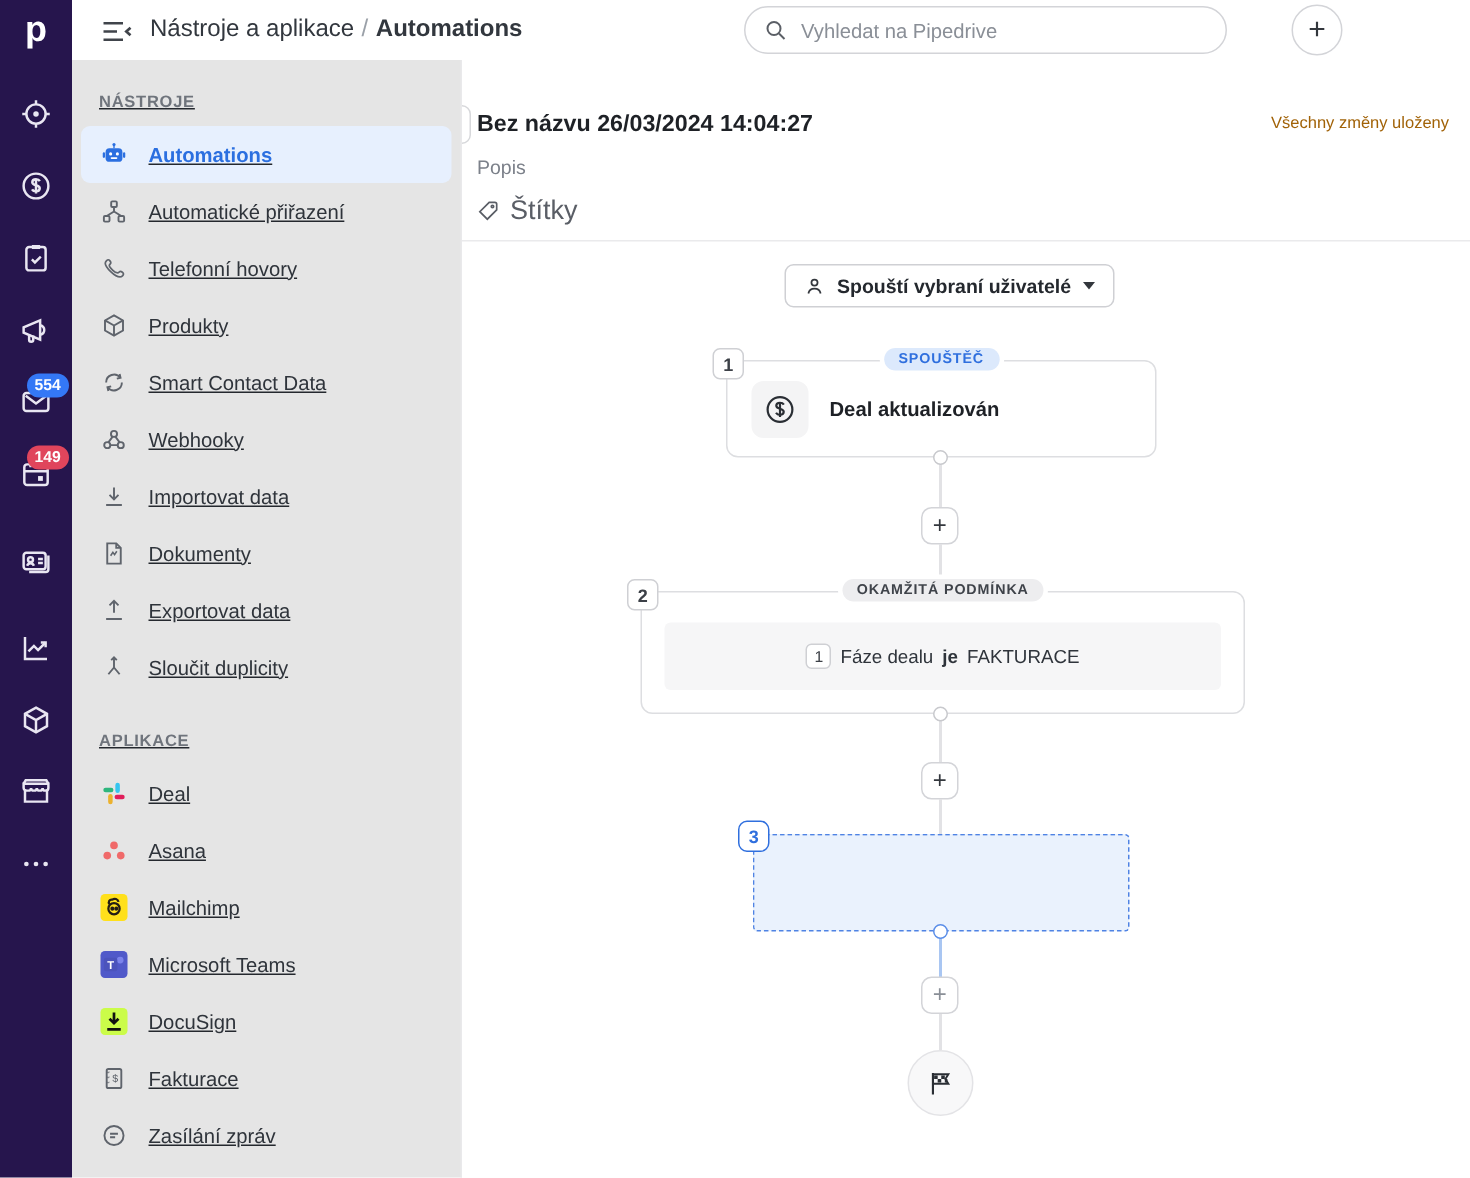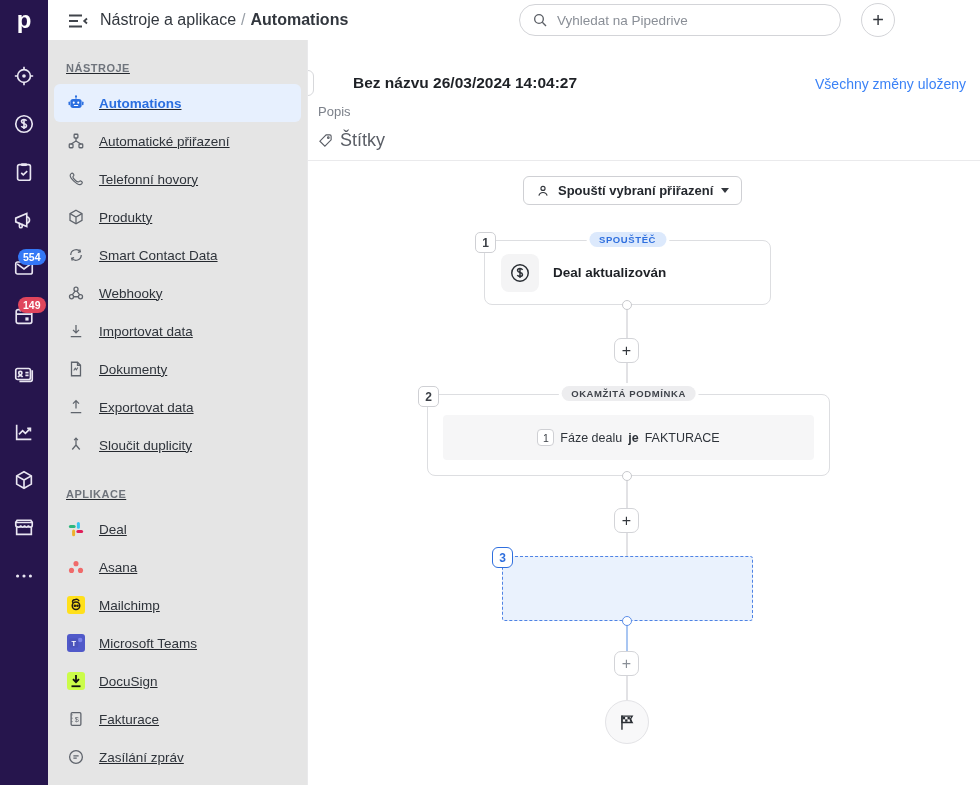--- a/index.html
+++ b/index.html
@@ -21,21 +21,21 @@
     padding:0 5px; }
   .rail-badge.blue { background:#3478f6; }
   .rail-badge.red  { background:#e0455c; }
 
   
   .topbar { position:absolute; left:48px; top:0; width:932px; height:40px; background:#fff; z-index:4; }
   .collapse-btn { position:absolute; left:18px; top:9px; width:24px; height:24px; color:#40444b; cursor:pointer; }
   .breadcrumb { position:absolute; left:52px; top:11px; font-size:16px; color:#32373e; white-space:nowrap; }
   .breadcrumb .sep { color:#9aa0a8; margin:0 5px; }
   .breadcrumb .current { font-weight:700; }
-  .search { position:absolute; left:471px; top:4px; width:322px; height:32px; border:1px solid #d3d4d8;
+  .search { position:absolute; left:448px; top:4px; width:322px; height:32px; border:1px solid #d3d4d8;
     border-radius:16px; display:flex; align-items:center; padding:0 12px; background:#fff; }
   .search svg { width:16px; height:16px; color:#5b5f66; flex:0 0 auto; }
   .search input { border:none; outline:none; margin-left:9px; font-size:13.5px; width:100%;
     font-family:"Liberation Sans","DejaVu Sans",sans-serif; color:#24282e; background:transparent; }
   .search input::placeholder { color:#8a8f97; }
   .plus-btn { position:absolute; left:813px; top:3px; width:34px; height:34px; border:1px solid #d3d4d8;
     border-radius:50%; background:#fff; display:flex; align-items:center; justify-content:center;
     font-size:20px; font-weight:400; color:#33373d; cursor:pointer; }
 
   
@@ -52,26 +52,26 @@
   .side-item .lbl { margin-left:13px; white-space:nowrap; }
   .side-item.active { background:#e7f0fe; color:#2b6fe0; font-weight:700; }
   .side-item.active .ic { color:#2b6fe0; }
   .appic { width:18px; height:18px; border-radius:3px; display:flex; align-items:center; justify-content:center; }
 
   
   .main { position:absolute; left:264px; top:40px; width:716px; height:745px; background:#fff; }
   .back-btn { position:absolute; left:24px; top:30px; width:26px; height:26px; border:1px solid #d7d8db;
     border-radius:6px; background:#fff; display:flex; align-items:center; justify-content:center;
     color:#33373d; cursor:pointer; }
-  .flow-title { position:absolute; left:54px; top:34px; font-size:15.5px; font-weight:700; color:#1e2126;margin-left:35px; }
+  .flow-title { position:absolute; left:54px; top:34px; font-size:15.5px; font-weight:700; color:#1e2126; }
   .flow-desc { position:absolute; left:54px; top:64px; font-size:13px; color:#7c818a; cursor:pointer; }
   .flow-tags { position:absolute; left:54px; top:90px; font-size:18px; color:#5a5e66; cursor:pointer;
     display:flex; align-items:center; gap:7px; }
   .flow-tags svg { width:15px; height:15px; color:#5a5e66; }
-  .save-status { position:absolute; right:14px; top:36px; font-size:14px; color:#3b82f6; }
+  .save-status { position:absolute; right:14px; top:36px; font-size:11px; color:#a16207; }
   .header-divider { position:absolute; left:0; top:120px; width:716px; height:1px; background:#eaeaec; }
 
   
   .trigger-users { position:absolute; left:259px; top:136px; height:29px; border:1px solid #cfd0d4;
     border-radius:6px; background:#fff; display:flex; align-items:center; gap:8px; padding:0 12px;
     font-size:13px; font-weight:700; color:#24282e; cursor:pointer; }
   .trigger-users svg { width:14px; height:14px; color:#33373d; }
   .caret { width:0; height:0; border-left:4.5px solid transparent; border-right:4.5px solid transparent;
     border-top:5.5px solid #33373d; }
 
@@ -420,21 +420,21 @@
     <span>Štítky</span>
   </div>
   <div class="save-status">Všechny změny uloženy</div>
   <div class="header-divider"></div>
 
   <div class="trigger-users">
     <svg viewBox="0 0 24 24" fill="none" stroke="currentColor" stroke-width="2">
         <circle cx="12" cy="7.5" r="3.5"></circle>
         <path d="M5 20c.8-3.5 3.5-5.5 7-5.5s6.2 2 7 5.5"></path>
       </svg>
-    <span>Spouští vybraní přiřazení</span>
+    <span>Spouští vybraní uživatelé</span>
     <span class="caret"></span>
   </div>
 
   <div class="vline" style="top:265px;height:36px"></div>
   <div class="dot" style="top:260px"></div>
   <div class="add-btn" style="top:298px">+</div>
   <div class="vline" style="top:323px;height:32px"></div>
 
   <div class="vline" style="top:436px;height:35px"></div>
   <div class="dot" style="top:431px"></div>

